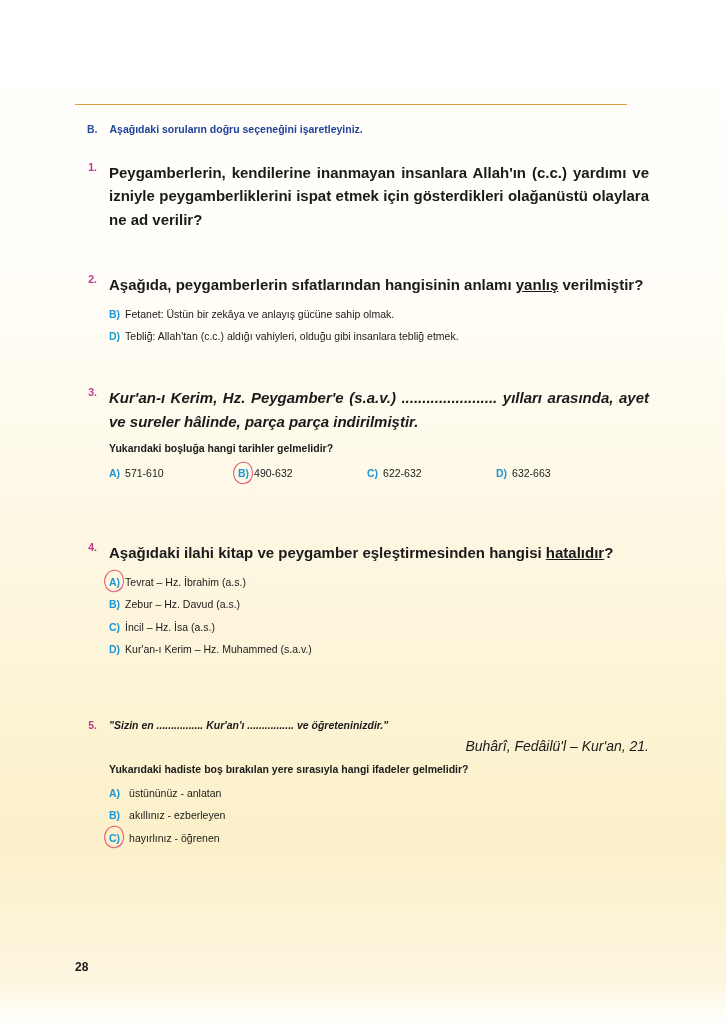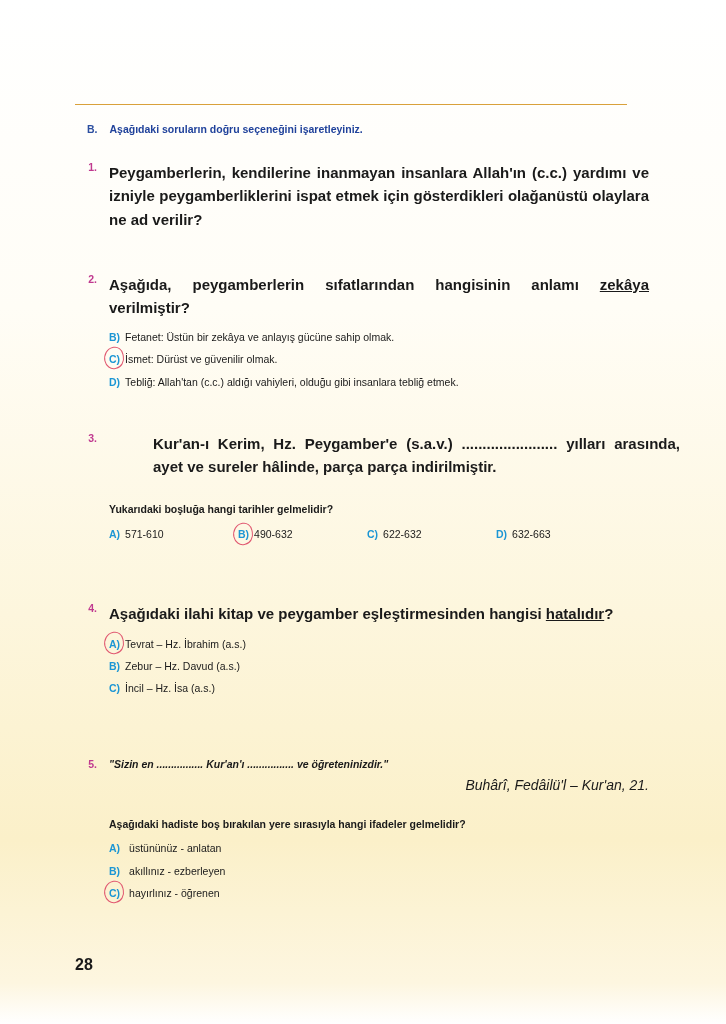--- a/index.html
+++ b/index.html
@@ -57,29 +57,29 @@
   .q-body { margin-left:34px; }
   .q-text {
     font-size:15px;
     font-weight:bold;
     color:#1a1a1a;
     line-height:1.55;
     text-align:justify;
     max-width:540px;
   }
   .q-text.italic {
-    font-weight:bold;
-    margin-left:44px;
+    font-style:italic;
+    font-weight:bold;
   }
   .u { text-decoration:underline; }
   .sub-prompt {
     font-size:10.5px;
     font-weight:bold;
     color:#1a1a1a;
-    margin-top:25px;
+    margin-top:9px;
   }
   .opts-row {
     display:flex;
     margin-top:13px;
     font-size:10.5px;
   }
   .opts-row .opt {
     width:129px;
     position:relative;
     white-space:nowrap;
@@ -120,21 +120,21 @@
   .hadis {
     font-size:10.5px;
     font-style:italic;
     font-weight:bold;
     color:#1a1a1a;
   }
   .spacer-lg { height:20px; }
   .page-num {
     position:absolute;
     left:75px; bottom:50px;
-    font-size:16px;
+    font-size:12px;
     font-weight:bold;
     color:#1a1a1a;
   }
 </style>
 </head>
 <body>
 
 <div class="page">
 
   <div class="content">
@@ -151,28 +151,24 @@
       <div class="q-body">
         <div class="q-text">Peygamberlerin, kendilerine inanmayan insanlara Allah'ın (c.c.) yardımı ve izniyle peygamberliklerini ispat etmek için gösterdikleri olağanüstü olaylara ne ad verilir?</div>
       </div>
     </div>
 
     <div class="spacer-lg"></div>
 
     <div class="q">
       <div class="q-num">2.</div>
       <div class="q-body">
-        <div class="q-text">Aşağıda, peygamberlerin sıfatlarından hangisinin anlamı <span class="u">zekâya</span> verilmiştir?</div>
+        <div class="q-text">Aşağıda, peygamberlerin sıfatlarından hangisinin anlamı <span class="u">yanlış</span> verilmiştir?</div>
         <div class="opts-col">
           <div class="opt">
             <span class="opt-letter">B)</span><span class="opt-text">Fetanet: Üstün bir zekâya ve anlayış gücüne sahip olmak.</span>
-          </div>
-          <div class="opt">
-            <span class="circle tight"></span>
-            <span class="opt-letter">C)</span><span class="opt-text">İsmet: Dürüst ve güvenilir olmak.</span>
           </div>
           <div class="opt">
             <span class="opt-letter">D)</span><span class="opt-text">Tebliğ: Allah'tan (c.c.) aldığı vahiyleri, olduğu gibi insanlara tebliğ etmek.</span>
           </div>
         </div>
       </div>
     </div>
 
     <div class="spacer-lg"></div>
 
@@ -210,33 +206,36 @@
           <div class="opt">
             <span class="circle tight"></span>
             <span class="opt-letter">A)</span><span class="opt-text">Tevrat – Hz. İbrahim (a.s.)</span>
           </div>
           <div class="opt">
             <span class="opt-letter">B)</span><span class="opt-text">Zebur – Hz. Davud (a.s.)</span>
           </div>
           <div class="opt">
             <span class="opt-letter">C)</span><span class="opt-text">İncil – Hz. İsa (a.s.)</span>
           </div>
+          <div class="opt">
+            <span class="opt-letter">D)</span><span class="opt-text">Kur'an-ı Kerim – Hz. Muhammed (s.a.v.)</span>
+          </div>
         </div>
       </div>
     </div>
 
     <div class="spacer-lg"></div>
     <div class="spacer-lg"></div>
 
     <div class="q">
       <div class="q-num">5.</div>
       <div class="q-body">
         <div class="hadis">"Sizin en ................ Kur'an'ı ................ ve öğreteninizdir."</div>
         <div class="cite">Buhârî, Fedâilü'l – Kur'an, 21.</div>
-        <div class="sub-prompt">Aşağıdaki hadiste boş bırakılan yere sırasıyla hangi ifadeler gelmelidir?</div>
+        <div class="sub-prompt">Yukarıdaki hadiste boş bırakılan yere sırasıyla hangi ifadeler gelmelidir?</div>
         <div class="opts-col">
           <div class="opt">
             <span class="opt-letter wide">A)</span><span class="opt-text">üstününüz - anlatan</span>
           </div>
           <div class="opt">
             <span class="opt-letter wide">B)</span><span class="opt-text">akıllınız - ezberleyen</span>
           </div>
           <div class="opt">
             <span class="circle tight"></span>
             <span class="opt-letter wide">C)</span><span class="opt-text">hayırlınız - öğrenen</span>

